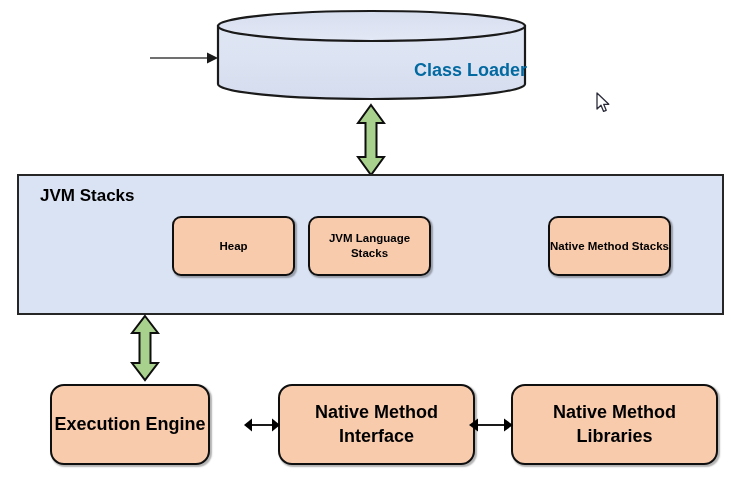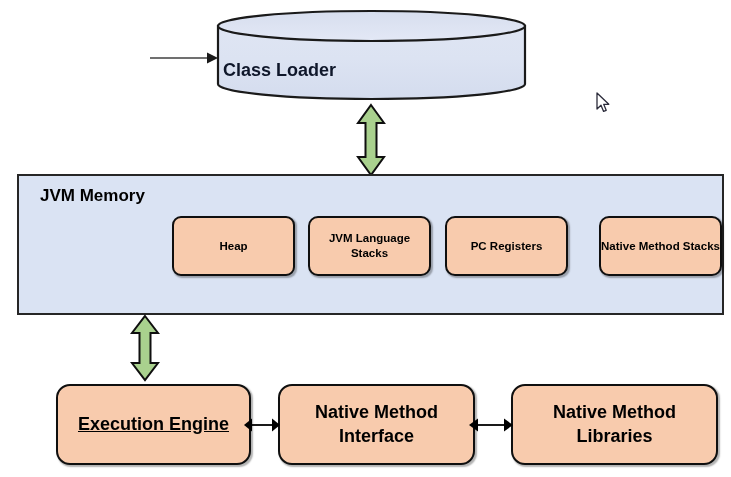--- a/index.html
+++ b/index.html
@@ -43,26 +43,25 @@
     left: 216px;
     top: 9px;
     width: 311px;
     height: 92px;
   }
   .cyl-label {
     position: absolute;
     left: 216px;
     top: 60px;
     width: 311px;
-    text-align: left;
+    text-align: right;
     font-size: 18px;
     font-weight: bold;
-    color: #0f172a;
+    color: #0369a1;
     pointer-events: none;
-    padding-left: 7px;
   }
 
   
   .green-arrow {
     position: absolute;
   }
   .ga1 { left: 356px; top: 103px; width: 30px; height: 74px; }
   .ga2 { left: 130px; top: 314px; width: 30px; height: 68px; }
 
   
@@ -105,29 +104,29 @@
     top: 216px;
     height: 60px;
     width: 123px;
     font-size: 11.5px;
     border-radius: 10px;
   }
   .mb0 { left: 38px; }
   .mb1 { left: 172px; border-radius: 9px; }
   .mb2 { left: 308px; }
   .mb3 { left: 445px; }
-  .mb4 { left: 599px; text-align: right; }
+  .mb4 { left: 548px; text-align: right; }
 
   .bot-box {
     top: 384px;
     height: 81px;
     font-size: 18px;
     border-radius: 14px;
   }
-  .bb0 { left: 56px;  width: 195px; text-decoration: underline; }
+  .bb0 { left: 50px;  width: 160px; }
   .bb1 { left: 278px; width: 197px; }
   .bb2 { left: 511px; width: 207px; }
 
   
   .dbl-arrow {
     position: absolute;
     top: 414px;
     height: 22px;
   }
   .da0 { left: 244px; width: 36px; }
@@ -168,25 +167,24 @@
     <path d="M2,17 L2,75 A153.5,15 0 0 0 309,75 L309,17 Z" fill="url(#cylGrad)" stroke="#1a1a1a" stroke-width="2.2"></path>
     <ellipse cx="155.5" cy="17" rx="153.5" ry="15" fill="url(#topGrad)" stroke="#1a1a1a" stroke-width="2.2"></ellipse>
   </svg>
   <div class="cyl-label">Class Loader</div>
 
   <svg class="green-arrow ga1" viewBox="0 0 30 74" preserveAspectRatio="none">
     <polygon points="15,2 28,20 20.5,20 20.5,54 28,54 15,72 2,54 9.5,54 9.5,20 2,20" fill="#a9d18e" stroke="#0f0f0f" stroke-width="2"></polygon>
   </svg>
 
   <div class="memory-panel"></div>
-  <div class="memory-title">JVM Memory</div>
+  <div class="memory-title">JVM Stacks</div>
 
   <div class="pbox mem-box mb1">Heap</div>
   <div class="pbox mem-box mb2">JVM Language Stacks</div>
-  <div class="pbox mem-box mb3">PC Registers</div>
   <div class="pbox mem-box mb4">Native Method Stacks</div>
 
   <svg class="green-arrow ga2" viewBox="0 0 30 68" preserveAspectRatio="none">
     <polygon points="15,2 28,19 20.5,19 20.5,49 28,49 15,66 2,49 9.5,49 9.5,19 2,19" fill="#a9d18e" stroke="#0f0f0f" stroke-width="2"></polygon>
   </svg>
 
   <div class="pbox bot-box bb0">Execution Engine</div>
   <div class="pbox bot-box bb1">Native Method Interface</div>
   <div class="pbox bot-box bb2">Native Method Libraries</div>
 

